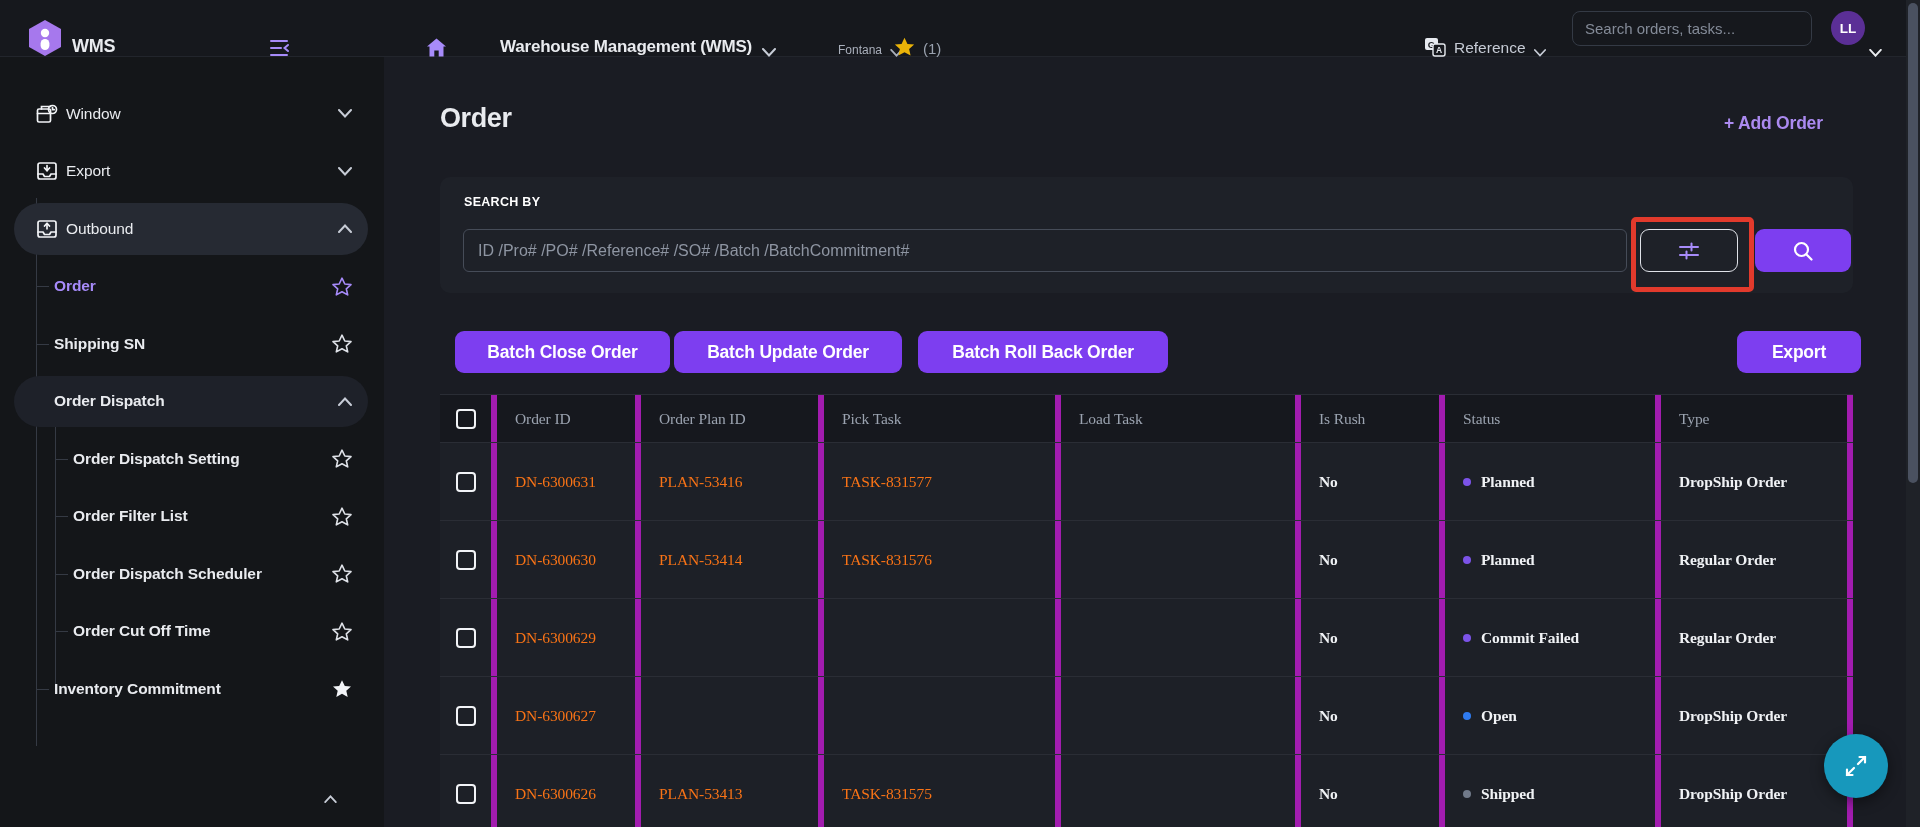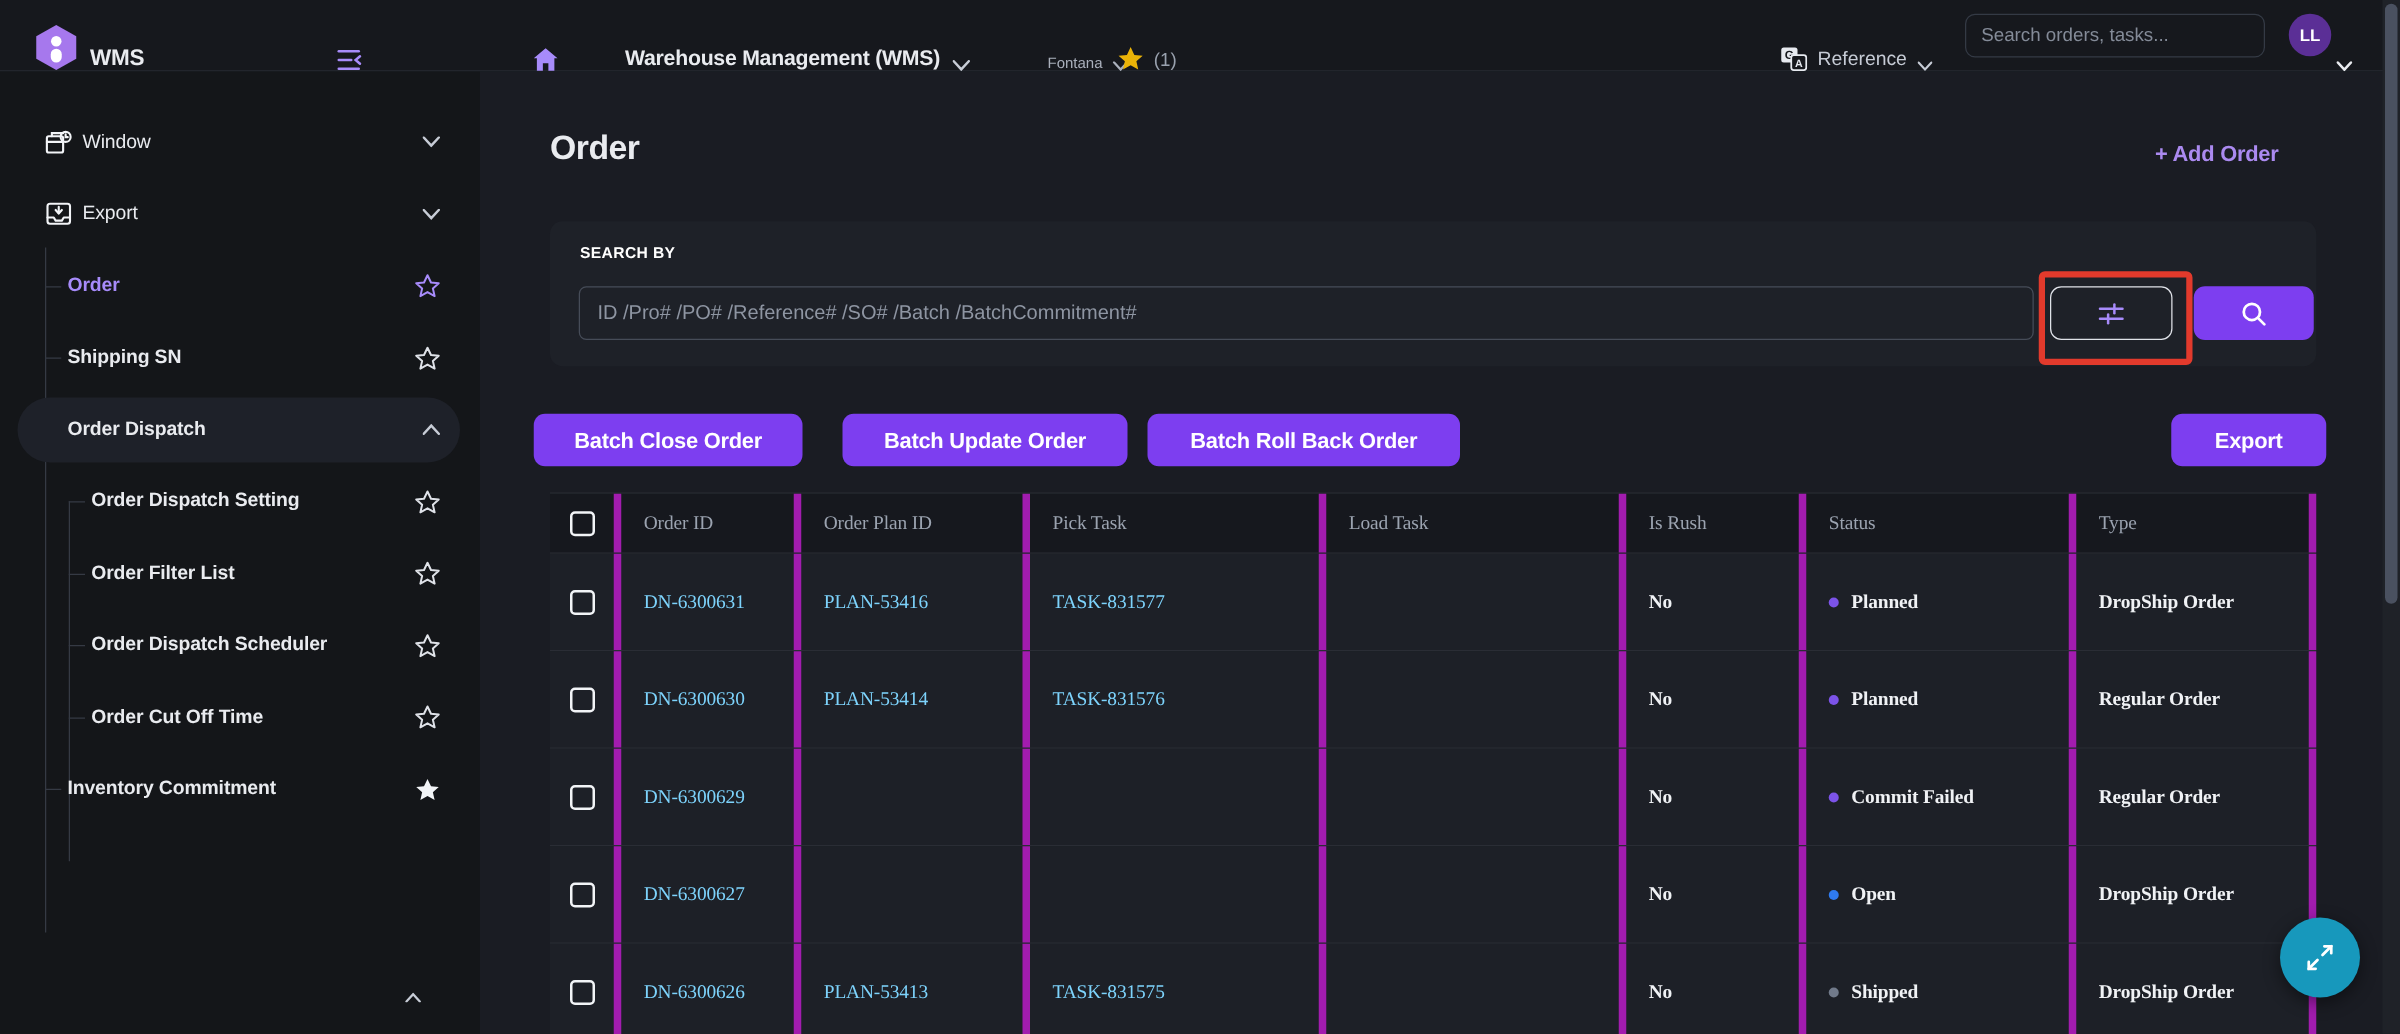--- a/index.html
+++ b/index.html
@@ -63,36 +63,36 @@
   .filter-btn { position:absolute; left:1200px; top:52px; width:98px; height:43px; background:transparent;
     border:1px solid #dfe2e8; border-radius:9px; display:flex; align-items:center; justify-content:center;
     cursor:pointer; }
   .annotation { position:absolute; left:1191px; top:40px; width:123px; height:75px;
     border:5px solid #e23a2c; border-radius:5px; pointer-events:none; z-index:20; }
   .go-btn { position:absolute; left:1315px; top:52px; width:96px; height:43px; background:#7d3ef0;
     border:none; border-radius:9px; display:flex; align-items:center; justify-content:center; cursor:pointer; }
 
   .action-btn { position:absolute; top:274px; height:42px; border:none; border-radius:9px; background:#7d3ef0;
     color:#fff; font-size:17.5px; font-weight:700; font-family:inherit; letter-spacing:-0.2px; cursor:pointer; }
-  .b-close { left:43px; width:215px; }
+  .b-close { left:71px; width:215px; }
   .b-update { left:290px; width:228px; }
   .b-rollback { left:534px; width:250px; }
   .b-export { left:1353px; width:124px; }
 
   
   .table { position:absolute; left:56px; top:337px; width:1413px; border-top:1px solid #2a2d35; }
   .trow { display:grid; grid-template-columns:57px 144px 183px 237px 240px 144px 216px 192px;
     border-bottom:1px solid #2a2d35; }
   .trow > div { border-right:6px solid #a21caf; display:flex; align-items:center; padding:0 18px;
     font-size:15.5px; letter-spacing:-0.1px; overflow:hidden; white-space:nowrap;font-family:Liberation Serif, serif; }
   .trow > div:first-child { justify-content:center; padding:0; }
   .thead { height:48px; background:#16181e; }
   .thead > div { color:#9ba3b0; font-weight:400; }
   .tbody-row { height:78px; background:#1d2027; }
-  .cell-link { color:#7dd3fc; cursor:pointer; }
+  .cell-link { color:#f97316; cursor:pointer; }
   .cell-strong { color:#f0f2f5; font-weight:600; }
   .dot { width:8px; height:8px; border-radius:50%; margin-right:10px; flex:none; }
   .checkbox { width:20px; height:20px; border:2px solid #f2f4f7; border-radius:4px; background:transparent; cursor:pointer; }
 
   
   .fab { position:absolute; left:1824px; top:734px; width:64px; height:64px; border-radius:50%;
     background:#1798bc; display:flex; align-items:center; justify-content:center; cursor:pointer; z-index:40;
     box-shadow:0 4px 14px rgba(0,0,0,0.45); }
   .vscroll { position:absolute; right:0; top:0; width:14px; height:827px; background:#1f2228; z-index:50; }
   .vthumb { position:absolute; left:2px; top:3px; width:10px; height:480px; background:#4a5160; border-radius:5px; cursor:pointer; }
@@ -205,20 +205,39 @@
               <path d="M2 13 h5 l1.5 2.5 h5 L15 13 h5"></path>
               <path d="M11 4.5 v5"></path>
               <polyline points="8.5,7 11,9.8 13.5,7"></polyline>
             </g>
           </svg>
         </span>
         <span class="slabel">Export</span>
         <span class="side-right">
           <svg width="14" height="9" viewBox="0 0 14 9">
             <polyline points="1,1 7,7.5 13,1" fill="none" stroke="#c7ccd6" stroke-width="2" stroke-linecap="round"></polyline>
+          </svg>
+        </span>
+      </div>
+      <div class="side-item lvl1 pill-strong">
+        <span class="pill"></span>
+        <span class="sicon">
+          <svg width="22" height="20" viewBox="0 0 22 20">
+            <g stroke="#f2f4f7" stroke-width="1.7" fill="none" stroke-linecap="round" stroke-linejoin="round">
+              <rect x="2" y="2" width="18" height="16" rx="2"></rect>
+              <path d="M2 13 h5 l1.5 2.5 h5 L15 13 h5"></path>
+              <path d="M11 9.8 v-5"></path>
+              <polyline points="8.5,7 11,4.2 13.5,7"></polyline>
+            </g>
+          </svg>
+        </span>
+        <span class="slabel">Outbound</span>
+        <span class="side-right">
+          <svg width="14" height="9" viewBox="0 0 14 9">
+            <polyline points="1,8 7,1.5 13,8" fill="none" stroke="#c7ccd6" stroke-width="2" stroke-linecap="round"></polyline>
           </svg>
         </span>
       </div>
       <div class="side-item lvl2">
         <span class="tick" style="left:36px;width:13px;top:50%;"></span>
         <span class="slabel sel">Order</span>
         <span class="side-right">
           <svg width="20" height="19" viewBox="0 0 20 19">
             <path d="M10 1.2l2.8 5.8 6.2 0.6-4.7 4.2 1.4 6.1L10 14.7 4.3 17.9l1.4-6.1L1 7.6l6.2-0.6z" fill="none" stroke="#a78bfa" stroke-width="1.6" stroke-linejoin="round"></path>
           </svg>

